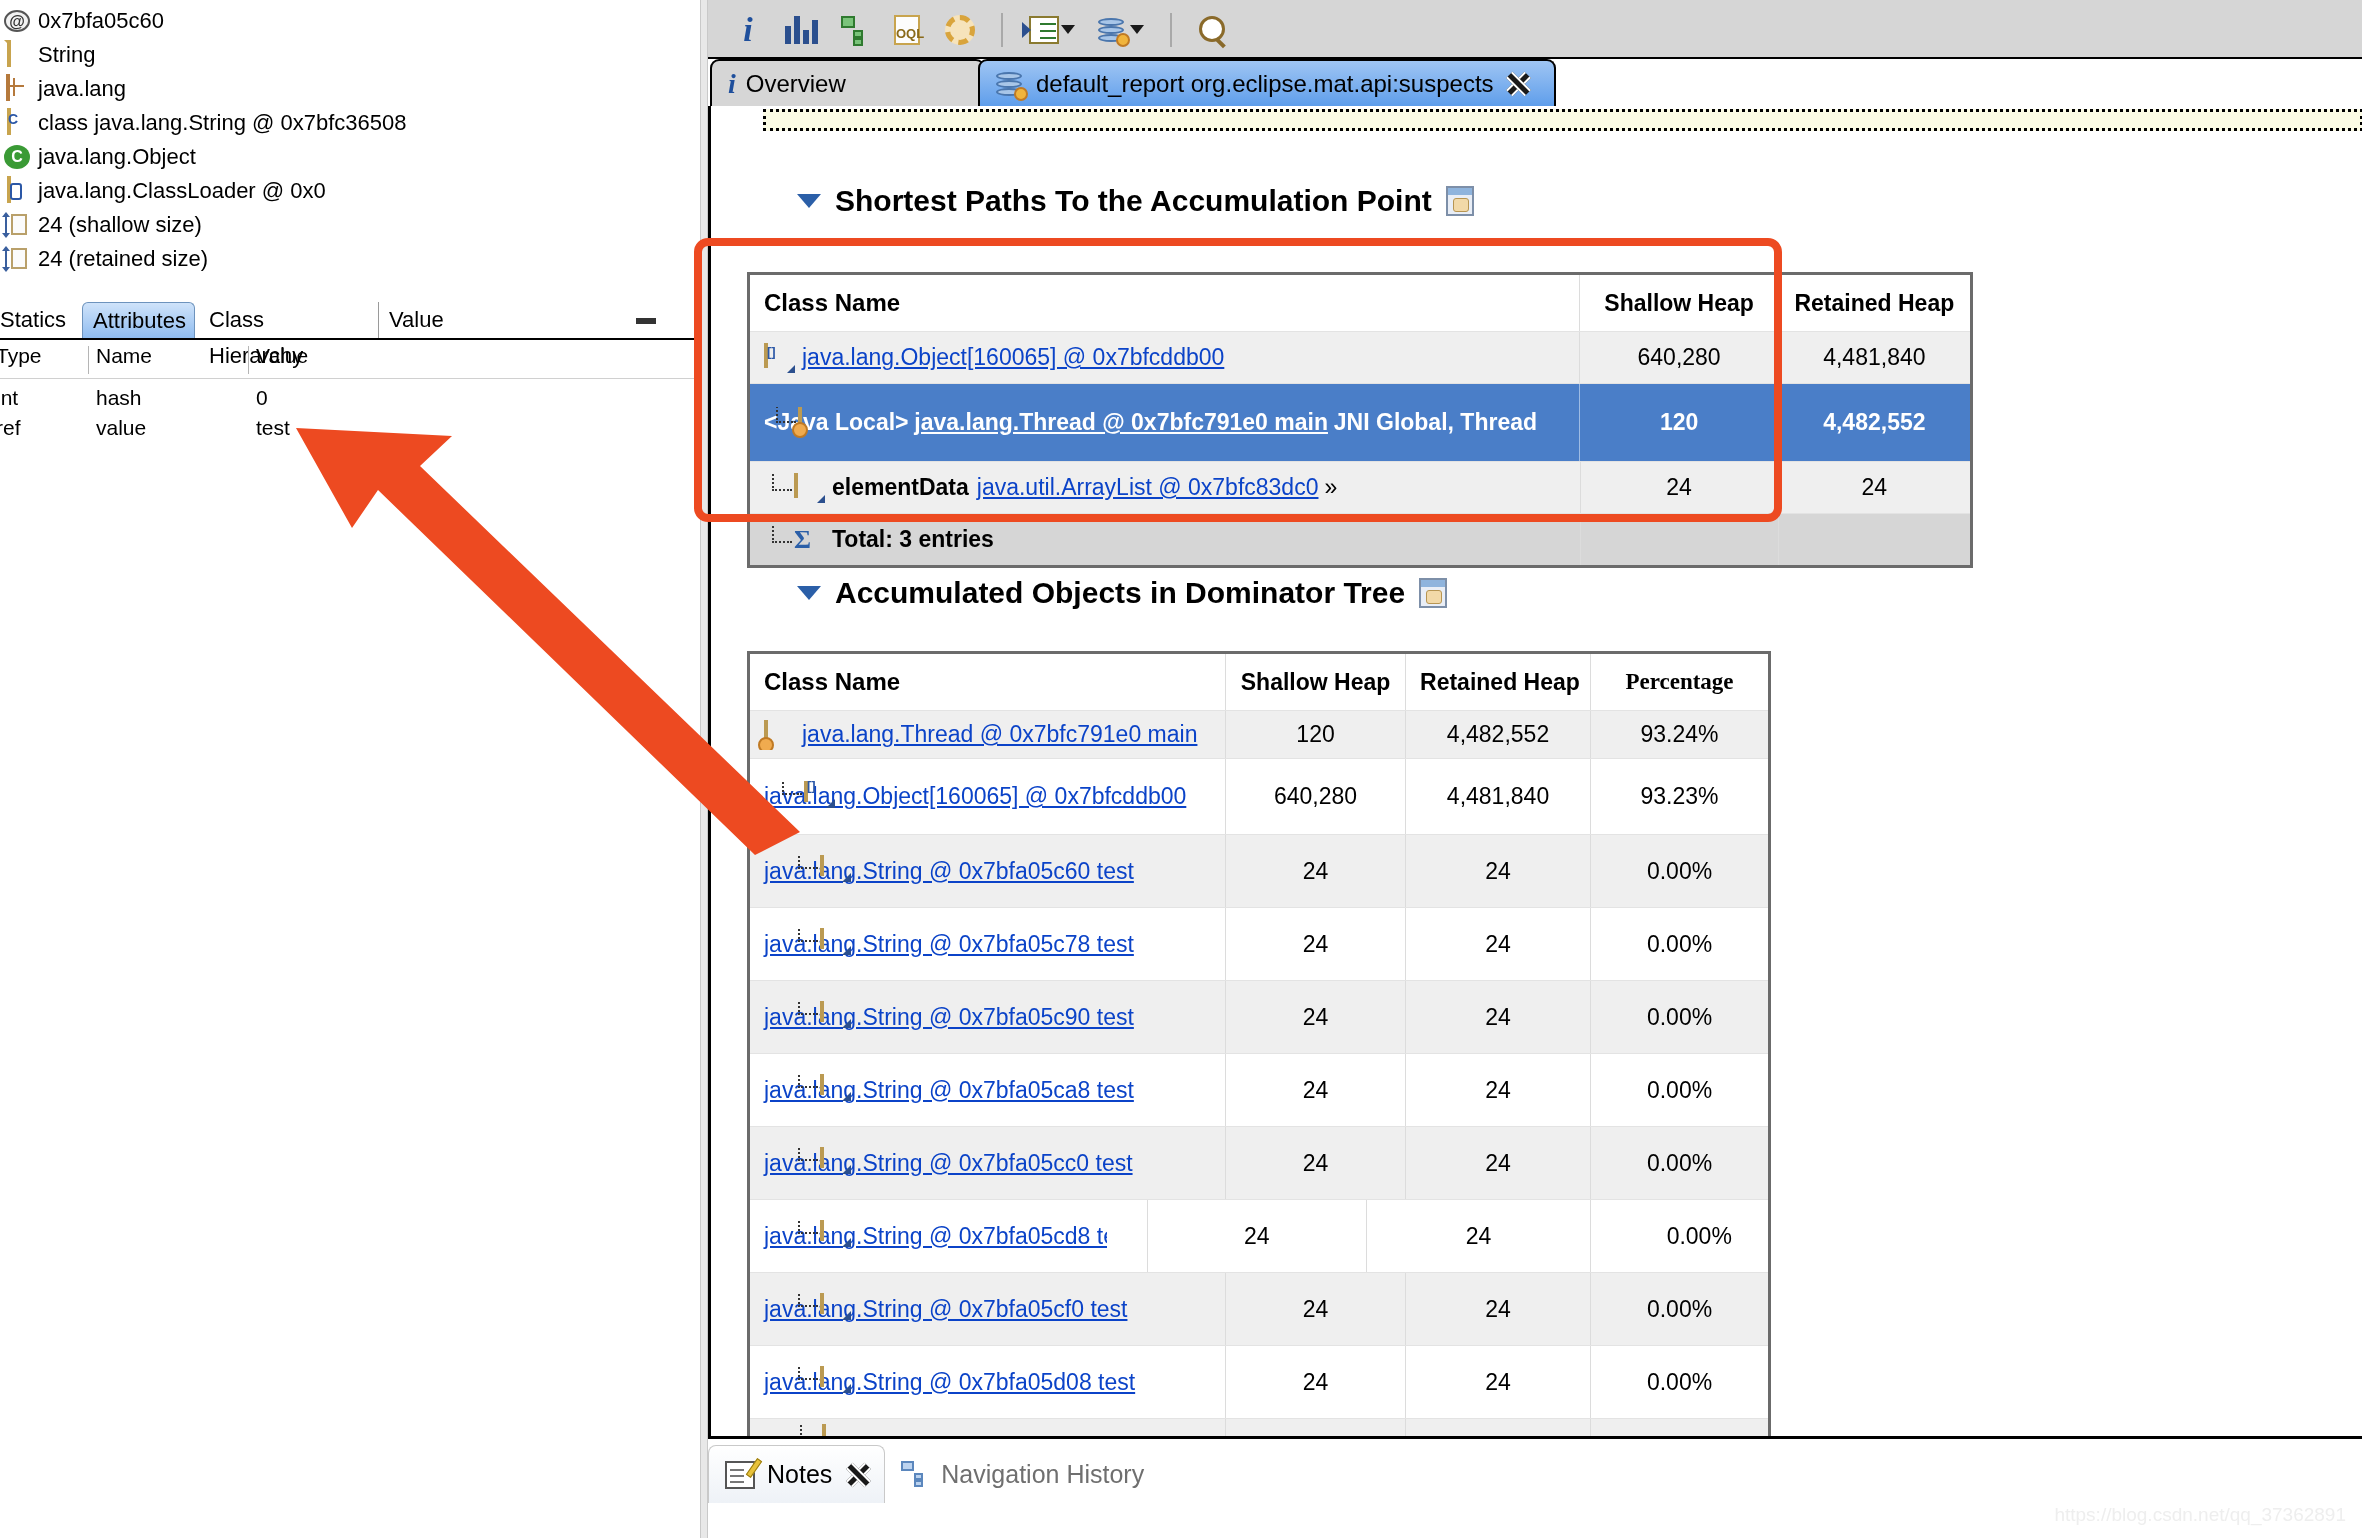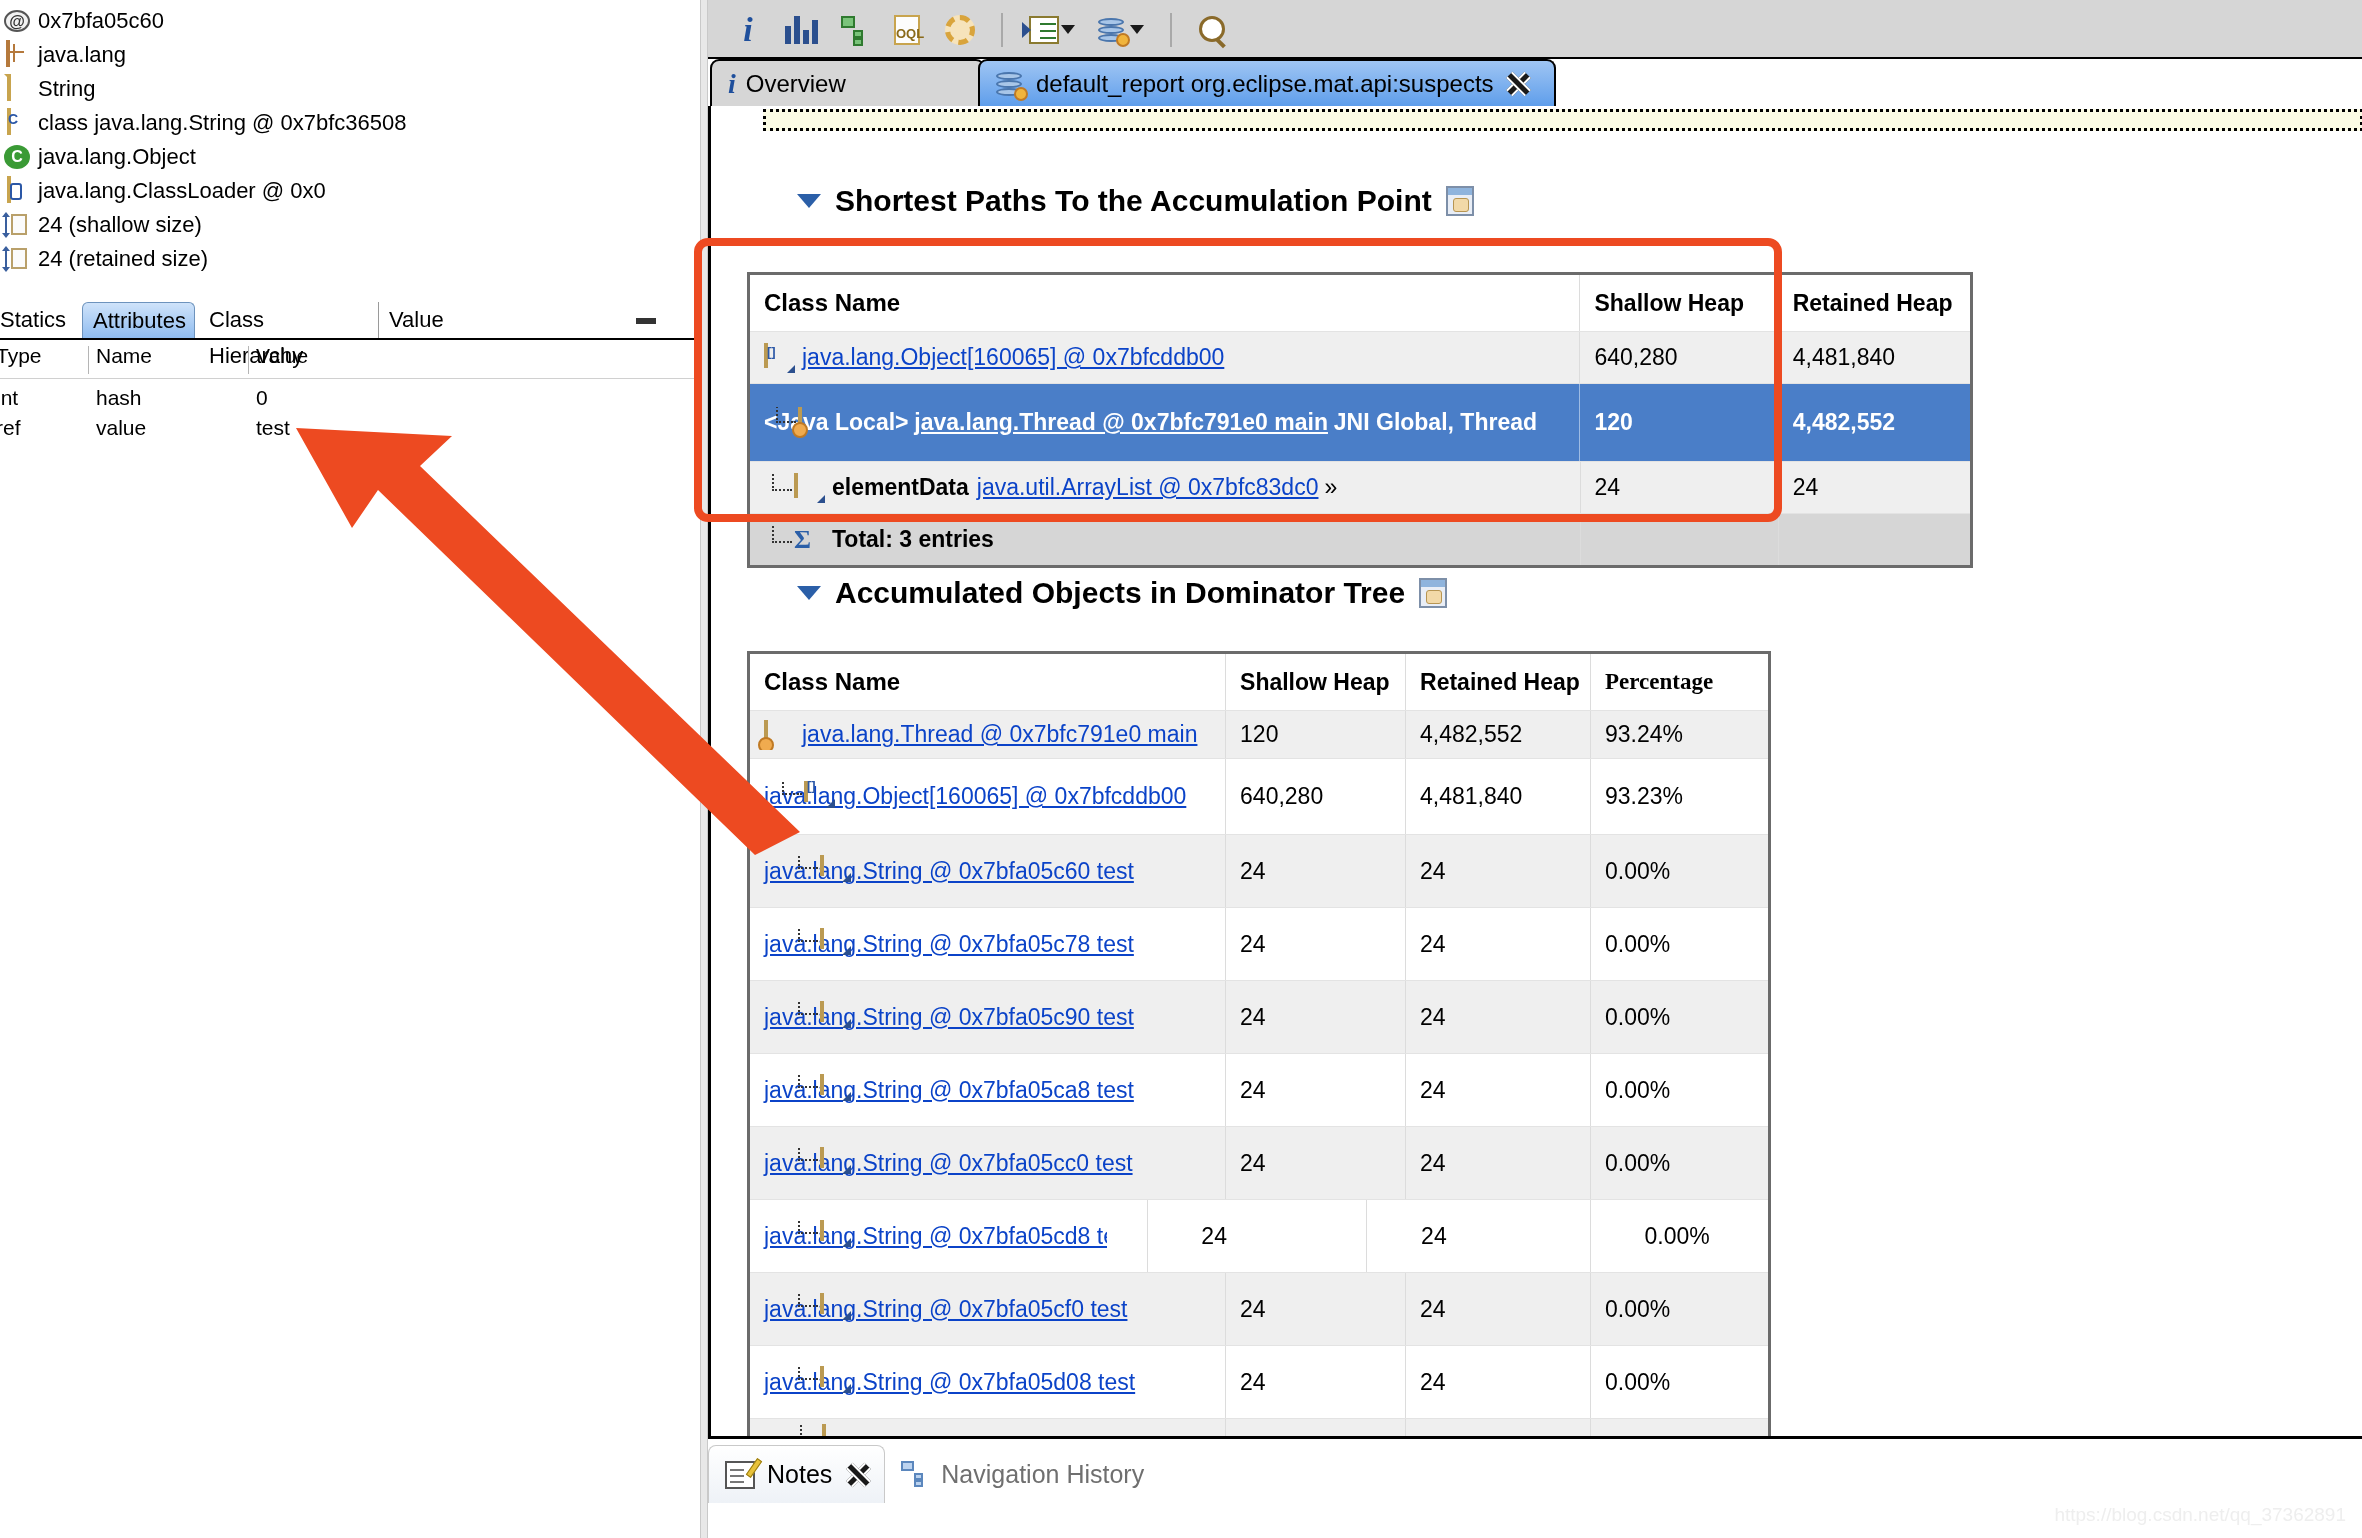--- a/index.html
+++ b/index.html
@@ -126,21 +126,21 @@
   .panel-ic:before{content:"";position:absolute;left:0;top:0;width:100%;height:7px;background:#8fb4dd;}
   .panel-ic:after{content:"";position:absolute;left:5px;bottom:2px;width:14px;height:12px;
       background:#f2d9a8;border:1px solid #b79552;border-radius:3px;}
 
   
   .tbl { position:absolute; background:#fff; border:3px solid #6b6b6b; }
   .tbl .hdr { display:flex; height:56px; align-items:center; background:#fff;
               font-weight:bold; font-size:24px; }
   .tbl .row { display:flex; align-items:center; border-top:1px solid #e3e3e3; }
   .cell { padding:0 14px; overflow:hidden; white-space:nowrap; }
-  .cell.num { text-align:left; }
+  .cell.num { text-align:center; }
   .cell.cn { display:flex; align-items:center; }
   .lnk { color:#0b43c8; text-decoration:underline; font-size:23px; white-space:nowrap;}
   .lnk.w { color:#fff; }
   .plain { color:#000; font-size:23px; }
   .num { font-size:23px; }
   .vdiv { width:1px; align-self:stretch; background:#dcdcdc; }
 
   .rowicon { width:30px;height:30px;position:relative;flex:0 0 30px;margin-right:8px;}
   .ri-doc{width:22px;height:27px;background:#fcfcfc;border:2px solid #bb9a52;}
   .ri-doc:after{content:"";position:absolute;right:-1px;bottom:-1px;width:0;height:0;
@@ -189,27 +189,27 @@
 <div id="left-panel">
 
   <div class="insp-list">
 
     <div class="insp-row">
       <span class="ic ic-at">@</span>
       <span class="lbl">0x7bfa05c60</span>
     </div>
 
     <div class="insp-row">
+      <span class="ic"><span class="ic-doc"></span></span>
+      <span class="lbl">String</span>
+    </div>
+
+    <div class="insp-row">
       <span class="ic"><span class="ic-pkg"></span></span>
       <span class="lbl">java.lang</span>
-    </div>
-
-    <div class="insp-row">
-      <span class="ic"><span class="ic-doc"></span></span>
-      <span class="lbl">String</span>
     </div>
 
     <div class="insp-row">
       <span class="ic"><span class="ic-cls"></span></span>
       <span class="lbl">class java.lang.String @ 0x7bfc36508</span>
     </div>
 
     <div class="insp-row">
       <span class="ic ic-greenc">C</span>
       <span class="lbl">java.lang.Object</span>

